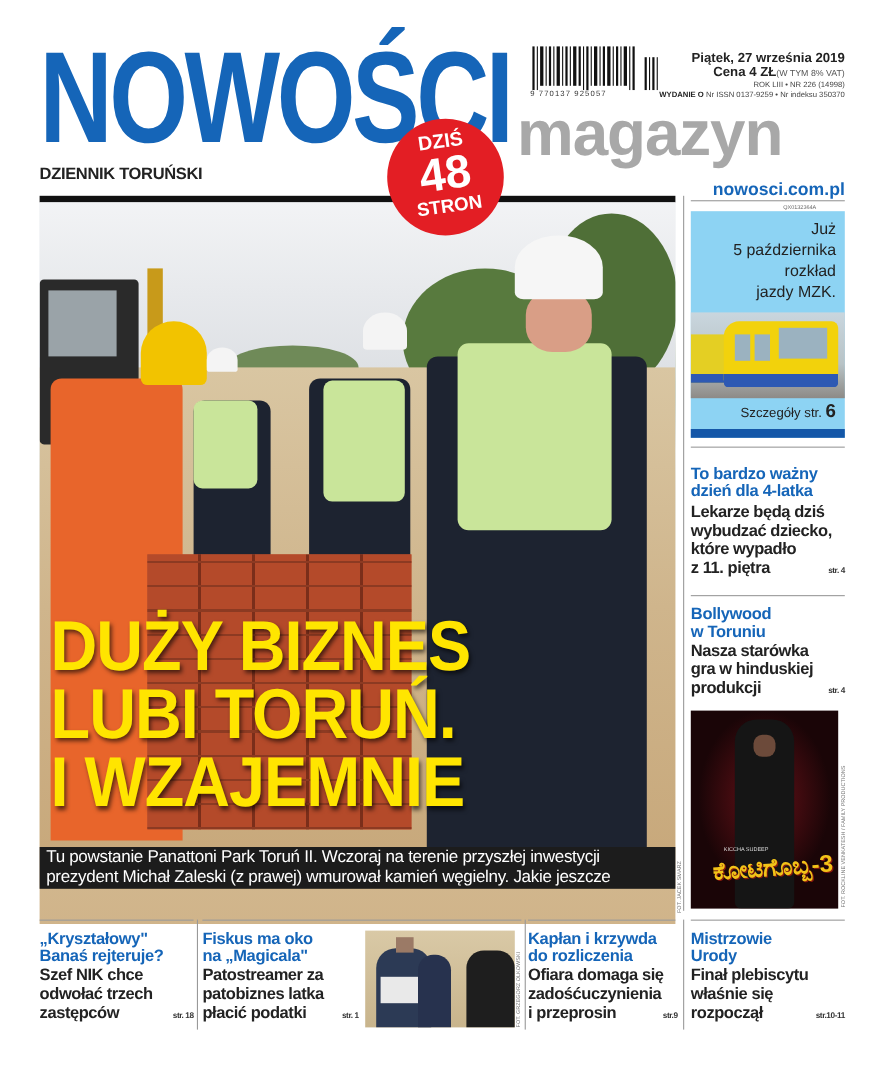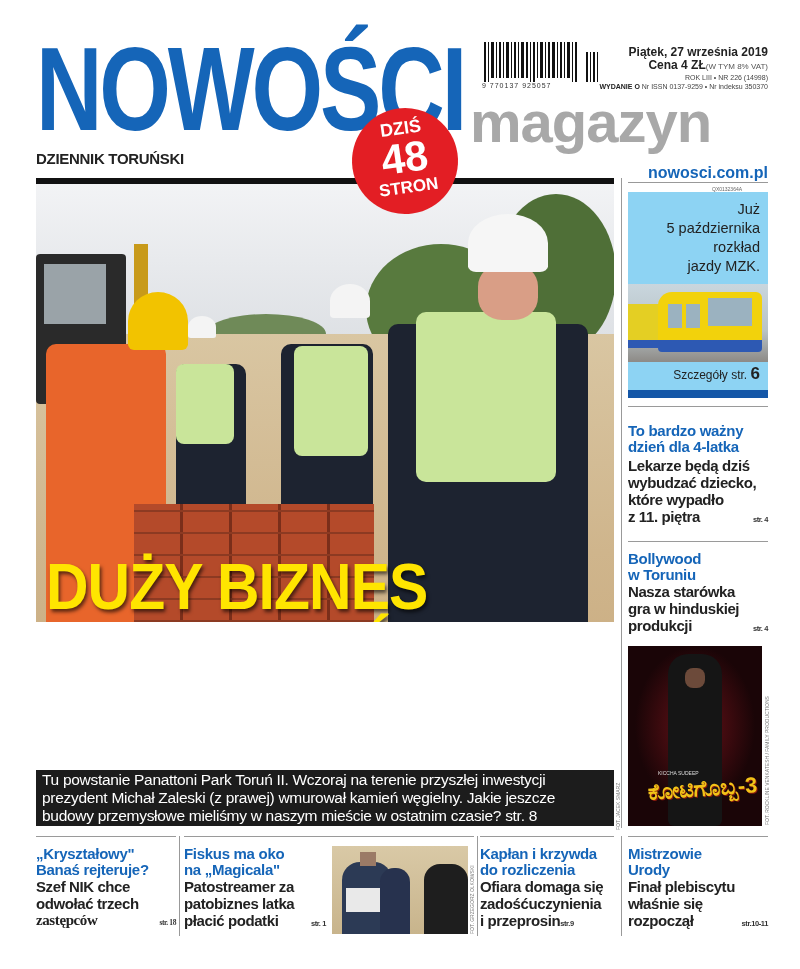--- a/index.html
+++ b/index.html
@@ -23,21 +23,21 @@
   .dateline .d3, .dateline .d4 { font-size: 7px; display:block; color: #444; line-height: 9px; }
   .dateline .d4 b { font-weight: 700; color:#222; }
   .magazyn { left: 470px; top: 88px; font-size: 58px; font-weight: 700; color: #a8a8a8; letter-spacing: -1px; text-align: right; }
   .site { right: 32px; top: 164px; font-weight: 700; font-size: 16px; color: #1565b8; }
 
   .top-rule { left: 36px; top: 178px; width: 578px; height: 6px; background: #111; }
   .side-rule { left: 628px; top: 182px; width: 140px; height: 1px; background: #999; }
   .vrule { background: #999; width: 1px; }
 
   
-  .photo { left: 36px; top: 184px; width: 578px; height: 438px; overflow: hidden;
+  .photo { left: 36px; top: 184px; width: 578px; height: 656px; overflow: hidden;
     background:
       radial-gradient(ellipse 120px 90px at 540px 170px, #5d7a44 0%, rgba(93,122,68,0) 70%),
       radial-gradient(ellipse 80px 60px at 380px 160px, #6b8650 0%, rgba(107,134,80,0) 70%),
       linear-gradient(180deg, #e8ebef 0%, #d9dde2 30%, #c8c2a8 40%, #d8c4a0 55%, #d0b48a 100%); }
   .p-sky { left: 0; top: 0; width: 578px; height: 160px; background: linear-gradient(180deg,#f2f3f5,#dde0e4); }
   .p-tree { border-radius: 50%; background: #587a3e; }
   .p-ground { left: 0; top: 150px; width: 578px; height: 436px; background: linear-gradient(180deg,#d9c6a2,#cfb58c 50%,#c8a97c); }
   .p-tractor { left: 0; top: 70px; width: 90px; height: 150px; background: #2a2a2a; border-radius: 4px; }
   .p-tractor-win { left: 8px; top: 80px; width: 62px; height: 60px; background: #9aa3a8; }
   .p-arm { left: 98px; top: 60px; width: 14px; height: 80px; background: #c89a1a; }
@@ -173,21 +173,20 @@
     <div>DUŻY BIZNES</div>
     <div>LUBI TORUŃ.</div>
     <div>I WZAJEMNIE</div>
   </div>
 </div>
 
 <div class="abs caption-box">
   <div class="caption-text">
     <div>Tu powstanie Panattoni Park Toruń II. Wczoraj na terenie przyszłej inwestycji</div>
     <div>prezydent Michał Zaleski (z prawej) wmurował kamień węgielny. Jakie jeszcze</div>
-    <div>budowy przemysłowe mieliśmy w naszym mieście w ostatnim czasie? str. 8</div>
   </div>
 </div>
 <div class="abs credit" style="left:615px;top:760px;height:70px;">FOT. JACEK SMARZ</div>
 
 <div class="abs ad-code">QX0132364A</div>
 <div class="abs ad">
   <div class="abs ad-text">
     <span>Już</span>
     <span>5 października</span>
     <span>rozkład</span>
@@ -245,21 +244,21 @@
 <div class="abs bottom-hr" style="left:628px;width:140px;"></div>
 <div class="abs vrule" style="left:179px;top:836px;height:100px;"></div>
 <div class="abs vrule" style="left:477px;top:836px;height:100px;"></div>
 <div class="abs vrule" style="left:621px;top:836px;height:100px;"></div>
 
 <div class="abs bstory" style="left:36px;width:140px;">
   <div class="story-h">„Kryształowy"</div>
   <div class="story-h">Banaś rejteruje?</div>
   <div class="story-b">Szef NIK chce</div>
   <div class="story-b">odwołać trzech</div>
-  <div class="story-b" style="display:flex;justify-content:space-between;align-items:baseline;font-family:Liberation Serif, serif;">
+  <div class="story-b" style="display:flex;justify-content:space-between;align-items:baseline;">
       <span>zastępców</span>
       <span class="str">str. 18</span>
     </div>
 </div>
 
 <div class="abs bstory" style="left:184px;width:142px;">
   <div class="story-h">Fiskus ma oko</div>
   <div class="story-h">na „Magicala"</div>
   <div class="story-b">Patostreamer za</div>
   <div class="story-b">patobiznes latka</div>
@@ -276,21 +275,21 @@
   <div class="abs" style="left:92px;top:18px;width:44px;height:70px;background:#1e1e1e;border-radius:16px 16px 0 0;"></div>
   <div class="abs" style="left:28px;top:6px;width:16px;height:14px;background:#9b7a66;"></div>
 </div>
 <div class="abs credit" style="left:469px;top:848px;height:86px;">FOT. GRZEGORZ OLKOWSKI</div>
 
 <div class="abs bstory" style="left:480px;width:136px;">
   <div class="story-h">Kapłan i krzywda</div>
   <div class="story-h">do rozliczenia</div>
   <div class="story-b">Ofiara domaga się</div>
   <div class="story-b">zadośćuczynienia</div>
-  <div class="story-b" style="display:flex;align-items:baseline;">
+  <div class="story-b" style="display:flex;justify-content:space-between;align-items:baseline;">
       <span>i przeprosin</span>
       <span class="str">str.9</span>
     </div>
 </div>
 
 <div class="abs bstory" style="left:628px;width:140px;">
   <div class="story-h">Mistrzowie</div>
   <div class="story-h">Urody</div>
   <div class="story-b">Finał plebiscytu</div>
   <div class="story-b">właśnie się</div>

